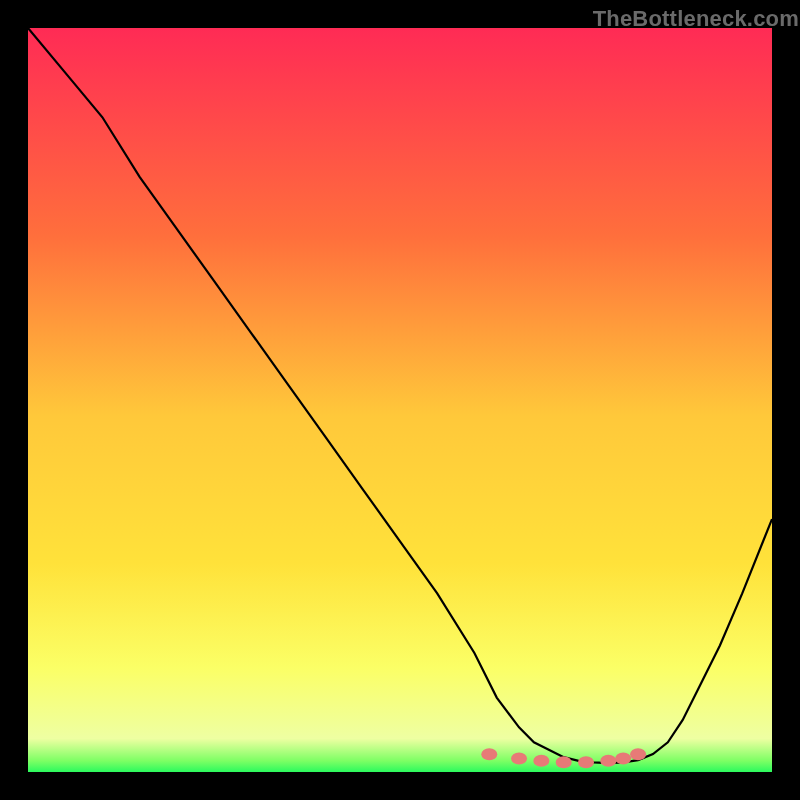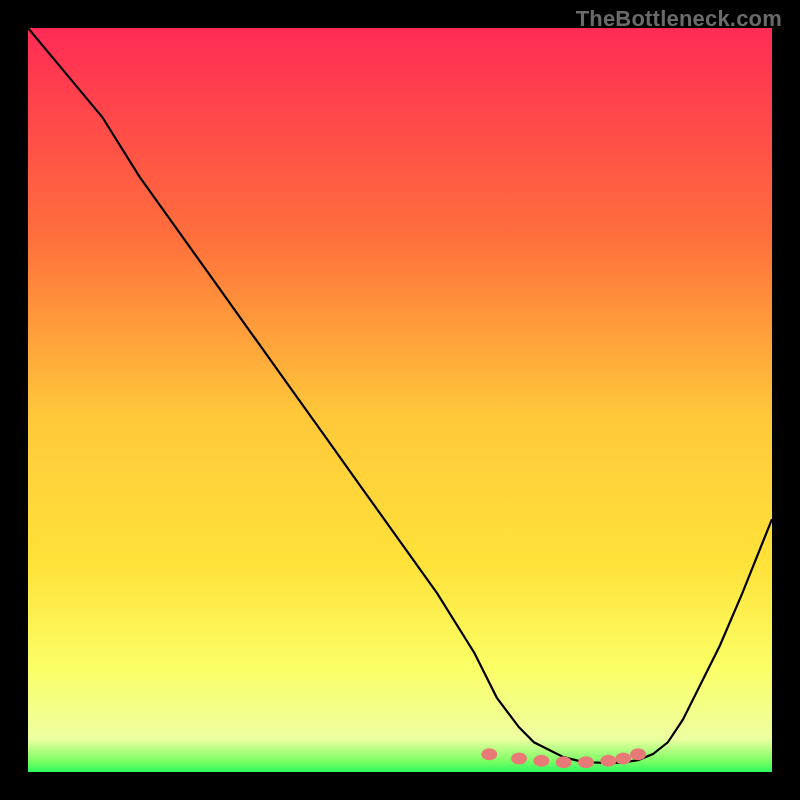--- a/index.html
+++ b/index.html
@@ -6,21 +6,21 @@
   html, body { width: 800px; height: 800px; overflow: hidden; }
   .frame {
     width: 800px;
     height: 800px;
     background: #000;
     position: relative;
   }
   .watermark {
     position: absolute;
     top: 6px;
-    right: 18px;
+    right: 1px;
     font-family: Arial, Helvetica, sans-serif;
     font-size: 22px;
     font-weight: bold;
     color: #6a6a6a;
     letter-spacing: 0.2px;
     z-index: 10;
   }
   .plot {
     position: absolute;
     left: 28px;

